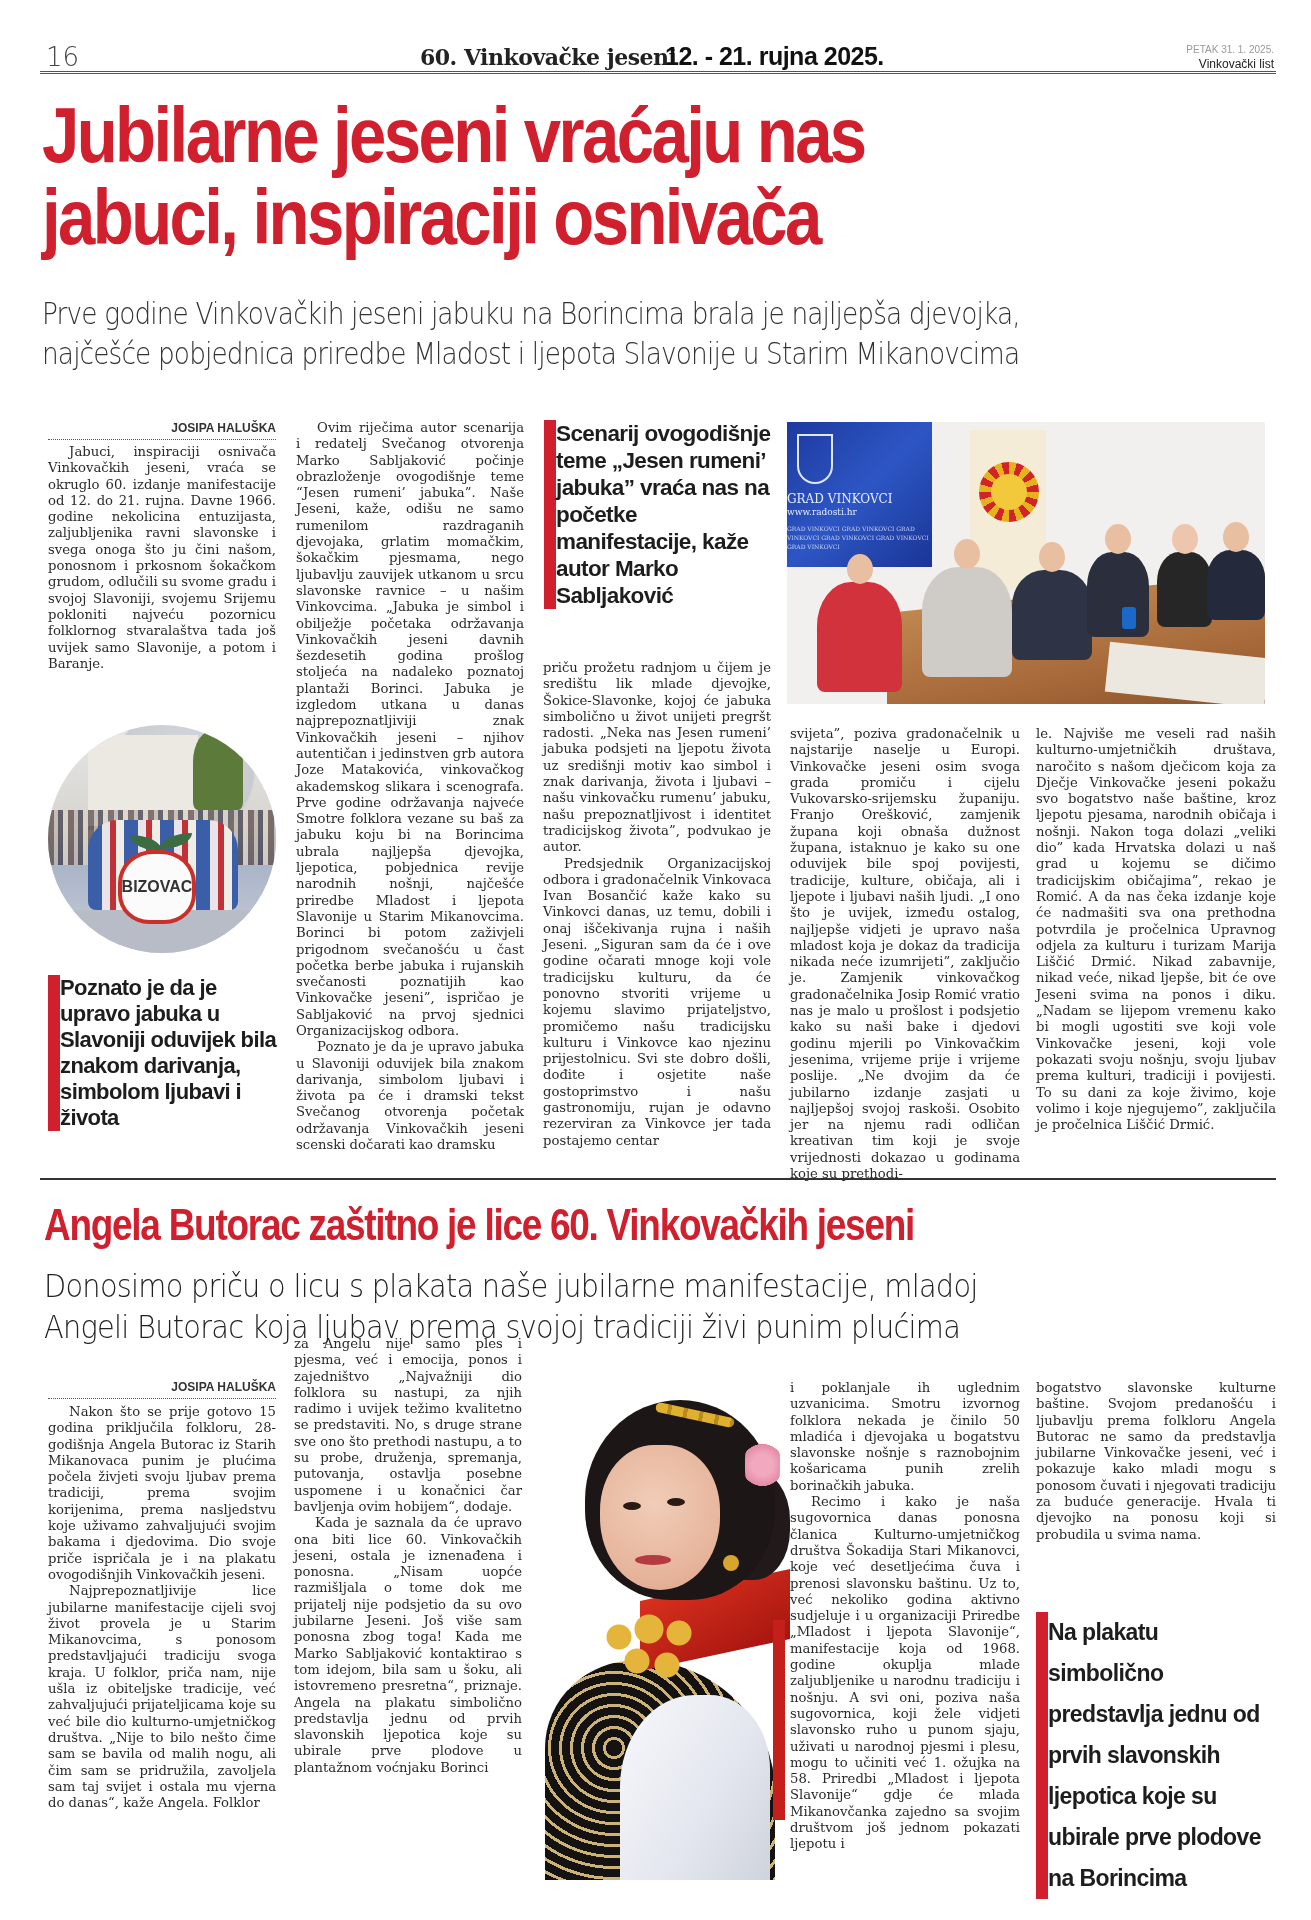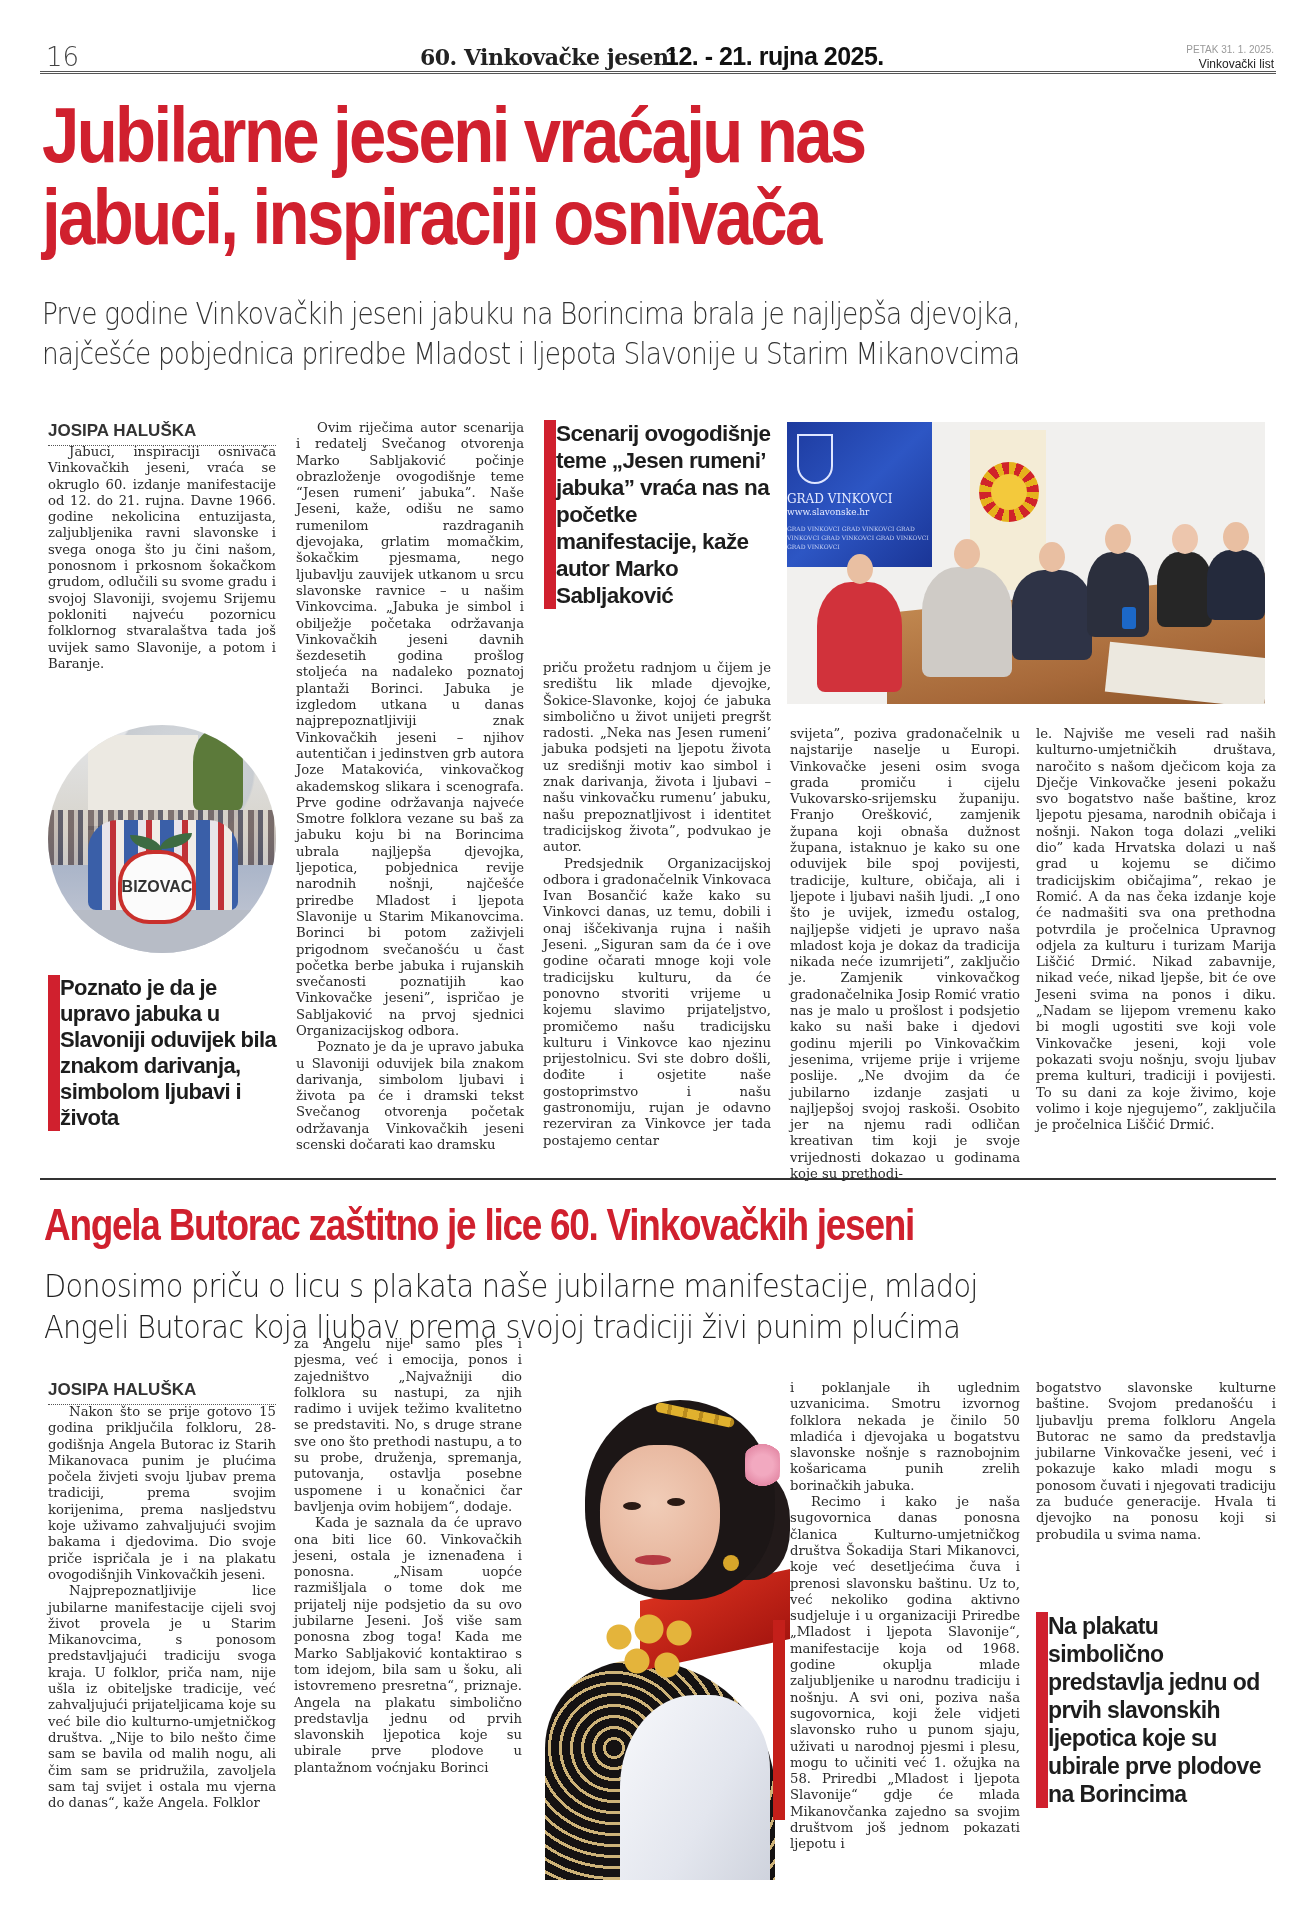--- a/index.html
+++ b/index.html
@@ -9,21 +9,21 @@
     .topbar { position: absolute; left: 40px; top: 40px; width: 1236px; height: 34px; border-bottom: 3px double #555; }
     .page-num { position: absolute; left: 6px; top: 2px; font-family: "DejaVu Sans", sans-serif; font-size: 26px; font-weight: 300; color: #444; }
     .fest-name { position: absolute; left: 380px; top: 4px; font-family: "DejaVu Serif", serif; font-weight: bold; font-size: 22px; color: #222; letter-spacing: -0.5px; }
     .fest-dates { position: absolute; left: 625px; top: 2px; font-family: "Liberation Sans", sans-serif; font-weight: bold; font-size: 25px; color: #111; letter-spacing: -0.5px; }
     .issue-date { position: absolute; right: 2px; top: 4px; font-family: "Liberation Sans", sans-serif; font-size: 10px; color: #999; text-align: right; }
     .issue-paper { position: absolute; right: 2px; top: 17px; font-family: "Liberation Sans", sans-serif; font-size: 12px; color: #222; text-align: right; }
 
     .headline-main { position: absolute; left: 42px; top: 94px; width: 1240px; font-family: "Liberation Sans", sans-serif; font-weight: bold; font-size: 78px; line-height: 82px; color: #d0202e; letter-spacing: -3px; transform: scaleX(0.86); transform-origin: left top; white-space: nowrap; }
     .deck-main { position: absolute; left: 42px; top: 294px; width: 1240px; font-family: "DejaVu Sans", sans-serif; font-weight: 300; font-size: 30px; line-height: 40px; color: #333; letter-spacing: -1px; transform: scaleX(0.88); transform-origin: left top; white-space: nowrap; }
 
-    .byline { position: absolute; font-family: "Liberation Sans", sans-serif; font-weight: bold; font-size: 17px; color: #333; text-align: left; border-bottom: 1px dotted #555; padding-bottom: 4px; }
+    .byline { position: absolute; font-family: "Liberation Sans", sans-serif; font-weight: bold; font-size: 12px; color: #333; text-align: right; border-bottom: 1px dotted #555; padding-bottom: 4px; }
     .col { position: absolute; font-family: "DejaVu Serif", serif; font-size: 13.2px; line-height: 16.3px; text-align: justify; color: #2a2a2a; hyphens: manual; }
     .col p { text-indent: 1.6em; }
     .col p.noindent { text-indent: 0; }
 
     .pullquote { position: absolute; border-left: 12px solid #d0202e; font-family: "Liberation Sans", sans-serif; font-weight: bold; font-size: 22px; line-height: 26px; color: #1d1d1d; letter-spacing: -0.6px; }
 
     .photo-circle { position: absolute; left: 48px; top: 725px; width: 228px; height: 228px; border-radius: 50%; overflow: hidden;
       background: radial-gradient(circle at 60% 20%, #d9dde2 0%, #c8ccd1 30%, transparent 31%),
                   linear-gradient(180deg, #e4e6ea 0%, #d7d4cc 45%, #a9b4c8 60%, #c9ccd6 100%); }
     .photo-circle .building { position: absolute; left: 40px; top: 10px; width: 110px; height: 95px; background: #ece9e2; border-bottom: 4px solid #9aa0a8; }
@@ -128,21 +128,21 @@
 
 <div class="col" style="left:543px; top:660px; width:228px;">
   <p class="noindent">priču prožetu radnjom u čijem je središtu lik mlade djevojke, Šokice-Slavonke, kojoj će jabuka simbolično u život unijeti pregršt radosti. „Neka nas Jesen rumeni’ jabuka podsjeti na ljepotu života uz središnji motiv kao simbol i znak darivanja, života i ljubavi – našu vinkovačku rumenu’ jabuku, našu prepoznatljivost i identitet tradicijskog života”, podvukao je autor.</p>
   <p>Predsjednik Organizacijskoj odbora i gradonačelnik Vinkovaca Ivan Bosančić kaže kako su Vinkovci danas, uz temu, dobili i onaj iščekivanja rujna i naših Jeseni. „Siguran sam da će i ove godine očarati mnoge koji vole tradicijsku kulturu, da će ponovno stvoriti vrijeme u kojemu slavimo prijateljstvo, promičemo našu tradicijsku kulturu i Vinkovce kao njezinu prijestolnicu. Svi ste dobro došli, dođite i osjetite naše gostoprimstvo i našu gastronomiju, rujan je odavno rezerviran za Vinkovce jer tada postajemo centar</p>
 </div>
 
 <div class="photo-press">
   <div class="press-banner">
     <div class="crest"></div>
     <div class="city">GRAD VINKOVCI</div>
-    <div class="url">www.slavonske.hr</div>
+    <div class="url">www.radosti.hr</div>
     <div class="repeat">GRAD VINKOVCI  GRAD VINKOVCI  GRAD VINKOVCI  GRAD VINKOVCI  GRAD VINKOVCI  GRAD VINKOVCI</div>
   </div>
   <div class="press-rollup"></div>
   <div class="press-logo"></div>
   <div class="press-table"></div>
   <div class="person p2">
       <div class="head"></div>
     </div>
   <div class="person p3">
       <div class="head"></div>
@@ -210,13 +210,13 @@
 
 <div class="col" style="left:790px; top:1380px; width:230px;">
   <p class="noindent">i poklanjale ih uglednim uzvanicima. Smotru izvornog folklora nekada je činilo 50 mladića i djevojaka u bogatstvu slavonske nošnje s raznobojnim košaricama punih zrelih borinačkih jabuka.</p>
   <p>Recimo i kako je naša sugovornica danas ponosna članica Kulturno-umjetničkog društva Šokadija Stari Mikanovci, koje već desetljećima čuva i prenosi slavonsku baštinu. Uz to, već nekoliko godina aktivno sudjeluje i u organizaciji Priredbe „Mladost i ljepota Slavonije“, manifestacije koja od 1968. godine okuplja mlade zaljubljenike u narodnu tradiciju i nošnju. A svi oni, poziva naša sugovornica, koji žele vidjeti slavonsko ruho u punom sjaju, uživati u narodnoj pjesmi i plesu, mogu to učiniti već 1. ožujka na 58. Priredbi „Mladost i ljepota Slavonije“ gdje će mlada Mikanovčanka zajedno sa svojim društvom još jednom pokazati ljepotu i</p>
 </div>
 
 <div class="col" style="left:1036px; top:1380px; width:240px;">
   <p class="noindent">bogatstvo slavonske kulturne baštine. Svojom predanošću i ljubavlju prema folkloru Angela Butorac ne samo da predstavlja jubilarne Vinkovačke jeseni, već i pokazuje kako mladi mogu s ponosom čuvati i njegovati tradiciju za buduće generacije. Hvala ti djevojko na ponosu koji si probudila u svima nama.</p>
 </div>
 
-<div class="pullquote" style="left:1036px; top:1612px; width:240px; font-size:23px; line-height:28px;">Na plakatu simbolično predstavlja jednu od prvih slavonskih ljepotica koje su ubirale prve plodove na Borincima</div>
+<div class="pullquote" style="left:1036px; top:1612px; width:240px; font-size:23px; line-height:41px;">Na plakatu simbolično predstavlja jednu od prvih slavonskih ljepotica koje su ubirale prve plodove na Borincima</div>
 
 </body></html>

